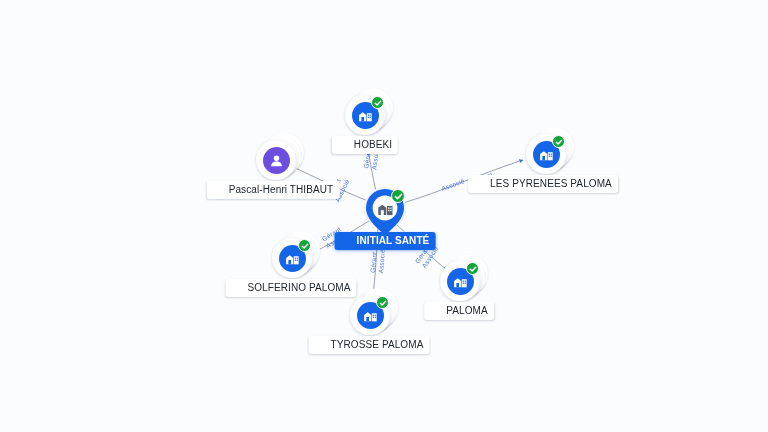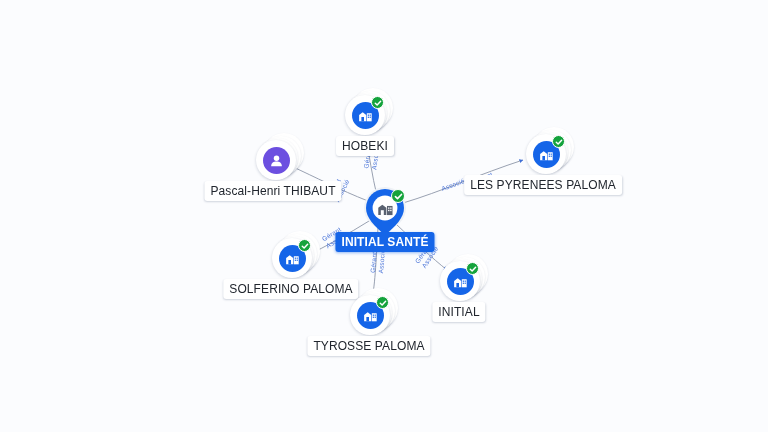--- a/index.html
+++ b/index.html
@@ -91,23 +91,23 @@
   }
   .check-badge svg { display:block; }
 
   
   .node-label {
     position: absolute;
     transform: translateX(-50%);
     white-space: nowrap;
     background: #ffffff;
     color: #21262e;
-    font-size: 12px;
+    font-size: 10px;
     line-height: 1;
-    padding: 4px 6px 4px 6px;
+    padding: 4px 6px 4px 22px;
     border-radius: 3px;
     box-shadow: 0 1px 2px rgba(35,55,90,0.20);
     letter-spacing: 0.1px;
   }
   .node-label.selected {
     background: #1565e8;
     color: #ffffff;
     font-weight: bold;
     box-shadow: 0 1px 3px rgba(21,101,232,0.45);
   }
@@ -370,21 +370,21 @@
             <rect x="3.6" y="9.6" width="2.8" height="4.6" fill="#1565e8"></rect>
           </svg>
         </div>
         <div class="check-badge">
           <svg width="8" height="8" viewBox="0 0 10 10">
             <path d="M1.6 5.2 L3.9 7.4 L8.3 2.7" fill="none" stroke="#ffffff" stroke-width="1.8" stroke-linecap="round" stroke-linejoin="round"></path>
           </svg>
         </div>
       </div>
     </div>
-    <div class="node-label" style="left:-1px; top:21px;">INITIAL</div>
+    <div class="node-label" style="left:-1px; top:21px;">PALOMA</div>
   </div>
 
   <div class="node" style="left:385px; top:212px;">
     <div class="pin-wrap">
       <div class="pin-halo"></div>
       <svg class="pin-svg" width="44" height="50" viewBox="0 0 44 50">
         <path d="M22 2
                  C11.5 2 3 10.5 3 21
                  C3 30.5 11 39 22 48
                  C33 39 41 30.5 41 21

